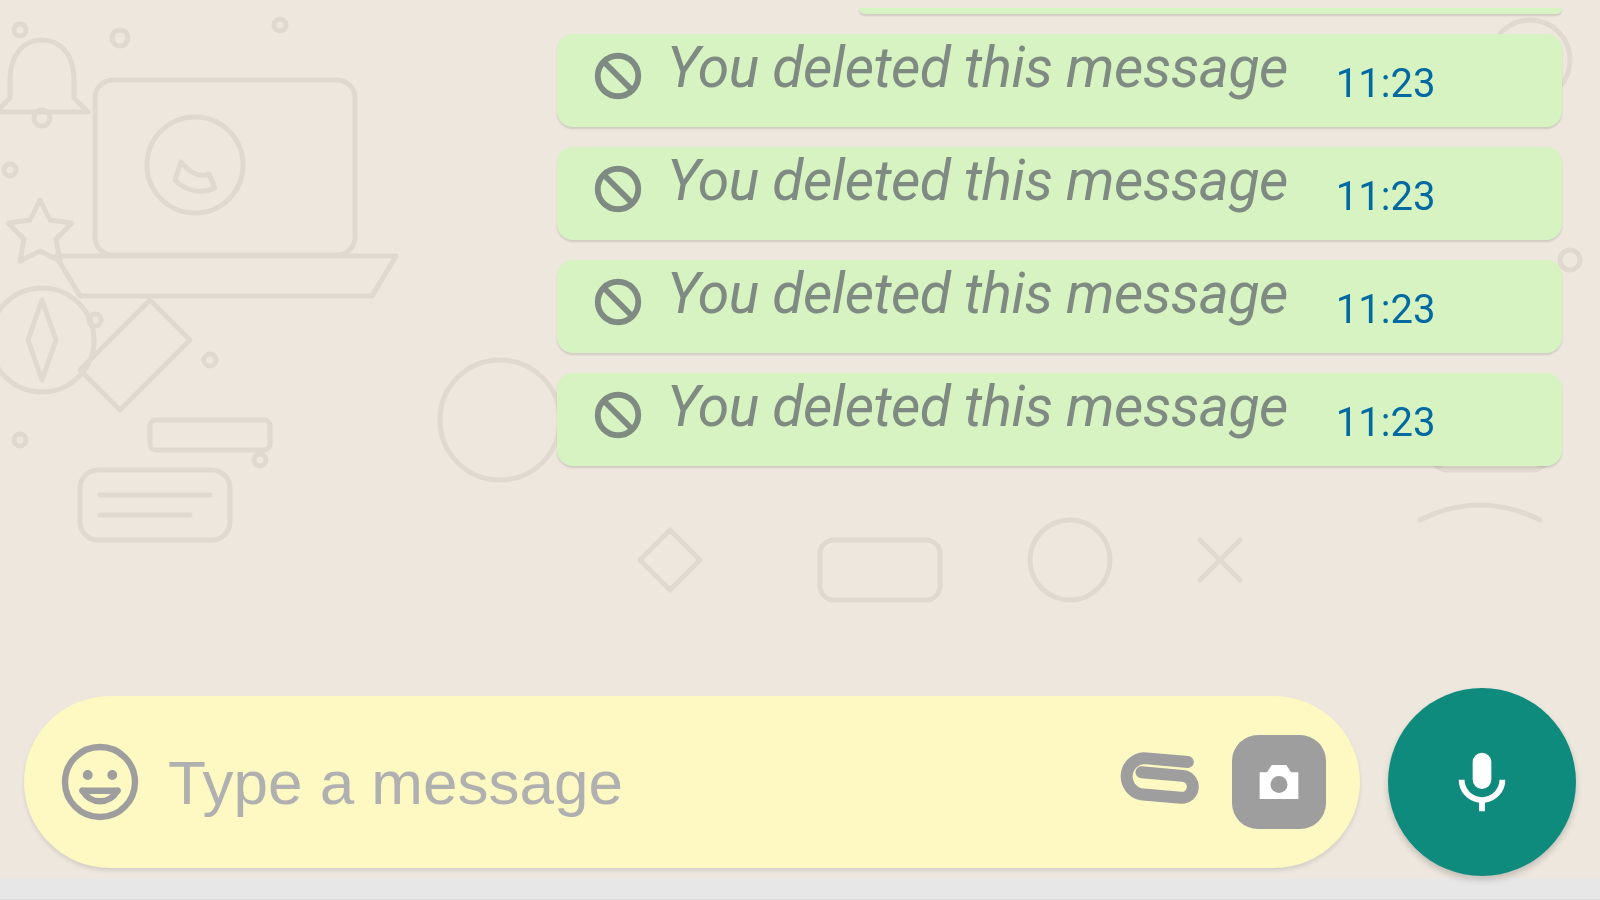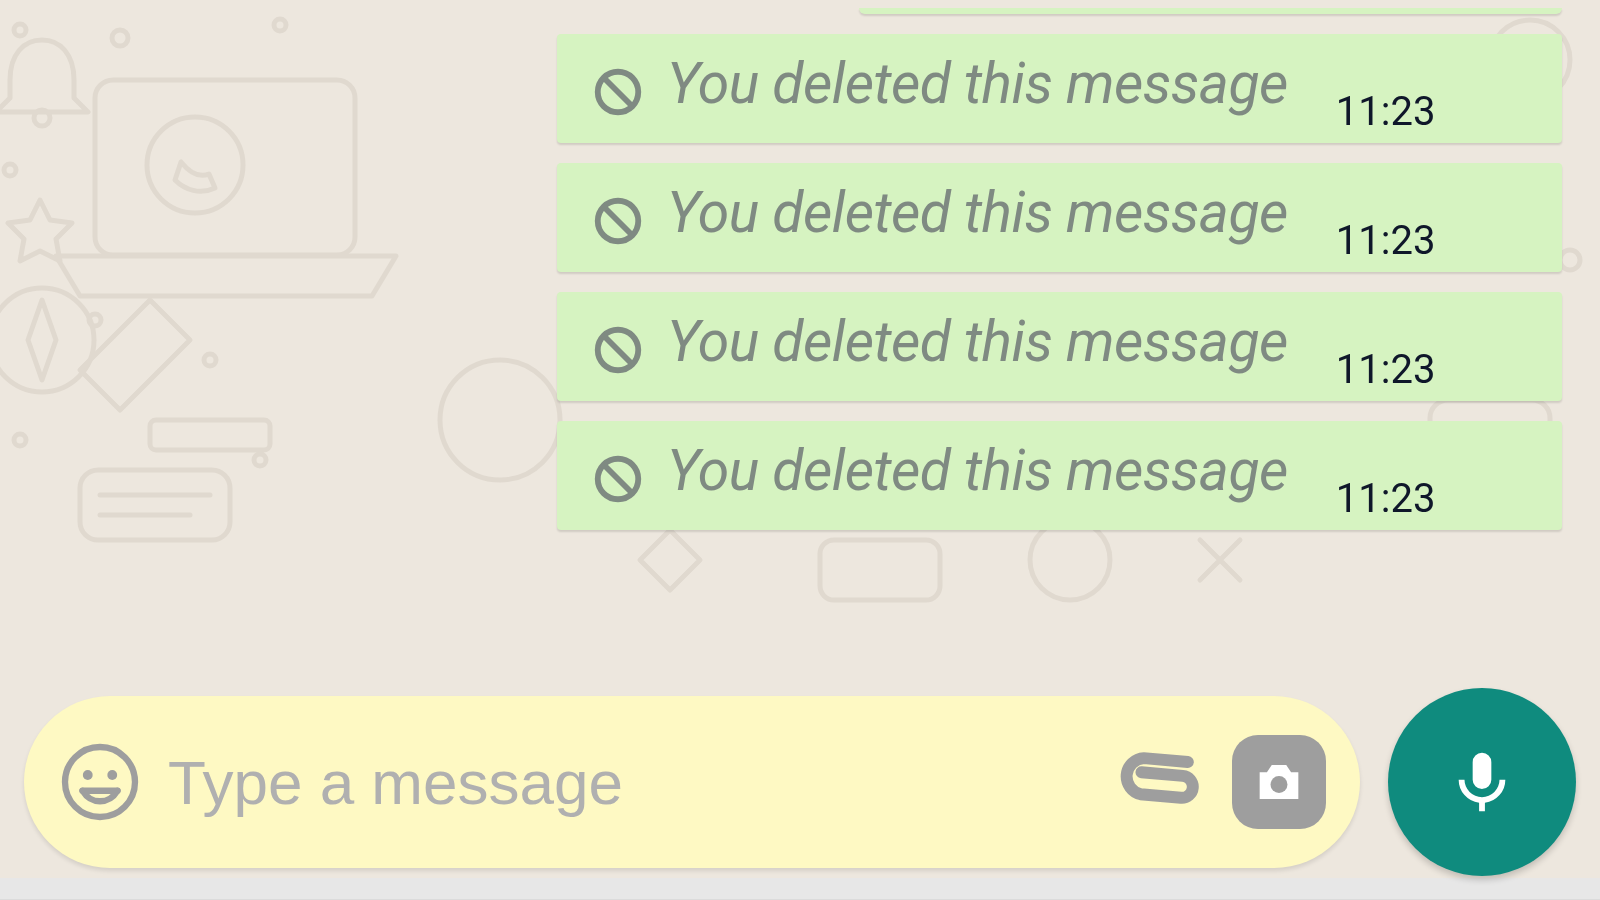--- a/index.html
+++ b/index.html
@@ -36,23 +36,23 @@
     bottom:118px;
     padding:18px 38px 0 0;
     display:flex;
     flex-direction:column;
     align-items:flex-end;
     gap:20px;
   }
 
   .bubble{
     background:#D6F3C1;
-    border-radius:4px;
+    border-radius:16px;
     box-shadow:0 2px 2px rgba(0,0,0,.12);
-    padding:20px 34px 22px 34px;
+    padding:4px 34px 22px 34px;
     display:flex;
     align-items:baseline;
     max-width:80%;
     min-width:60%;
   }
   .bubble .lead{
     display:flex;
     align-items:center;
   }
   .bubble .ban{
@@ -66,24 +66,24 @@
   .bubble .txt{
     font-style:italic;
     font-size:57px;
     line-height:1.05;
     color:#7F8A82;
     white-space:nowrap;
     letter-spacing:-.5px;
   }
   .bubble .time{
     font-size:40px;
-    color:#0f172a;
+    color:#0369a1;
     margin-left:48px;
     position:relative;
-    top:14px;
+    top:2px;
     white-space:nowrap;
   }
 
   
   .bubble.cutoff{
     height:6px;
     padding:0;
     min-width:45%;
     border-radius:0 0 20px 20px;
     margin-right:0;

